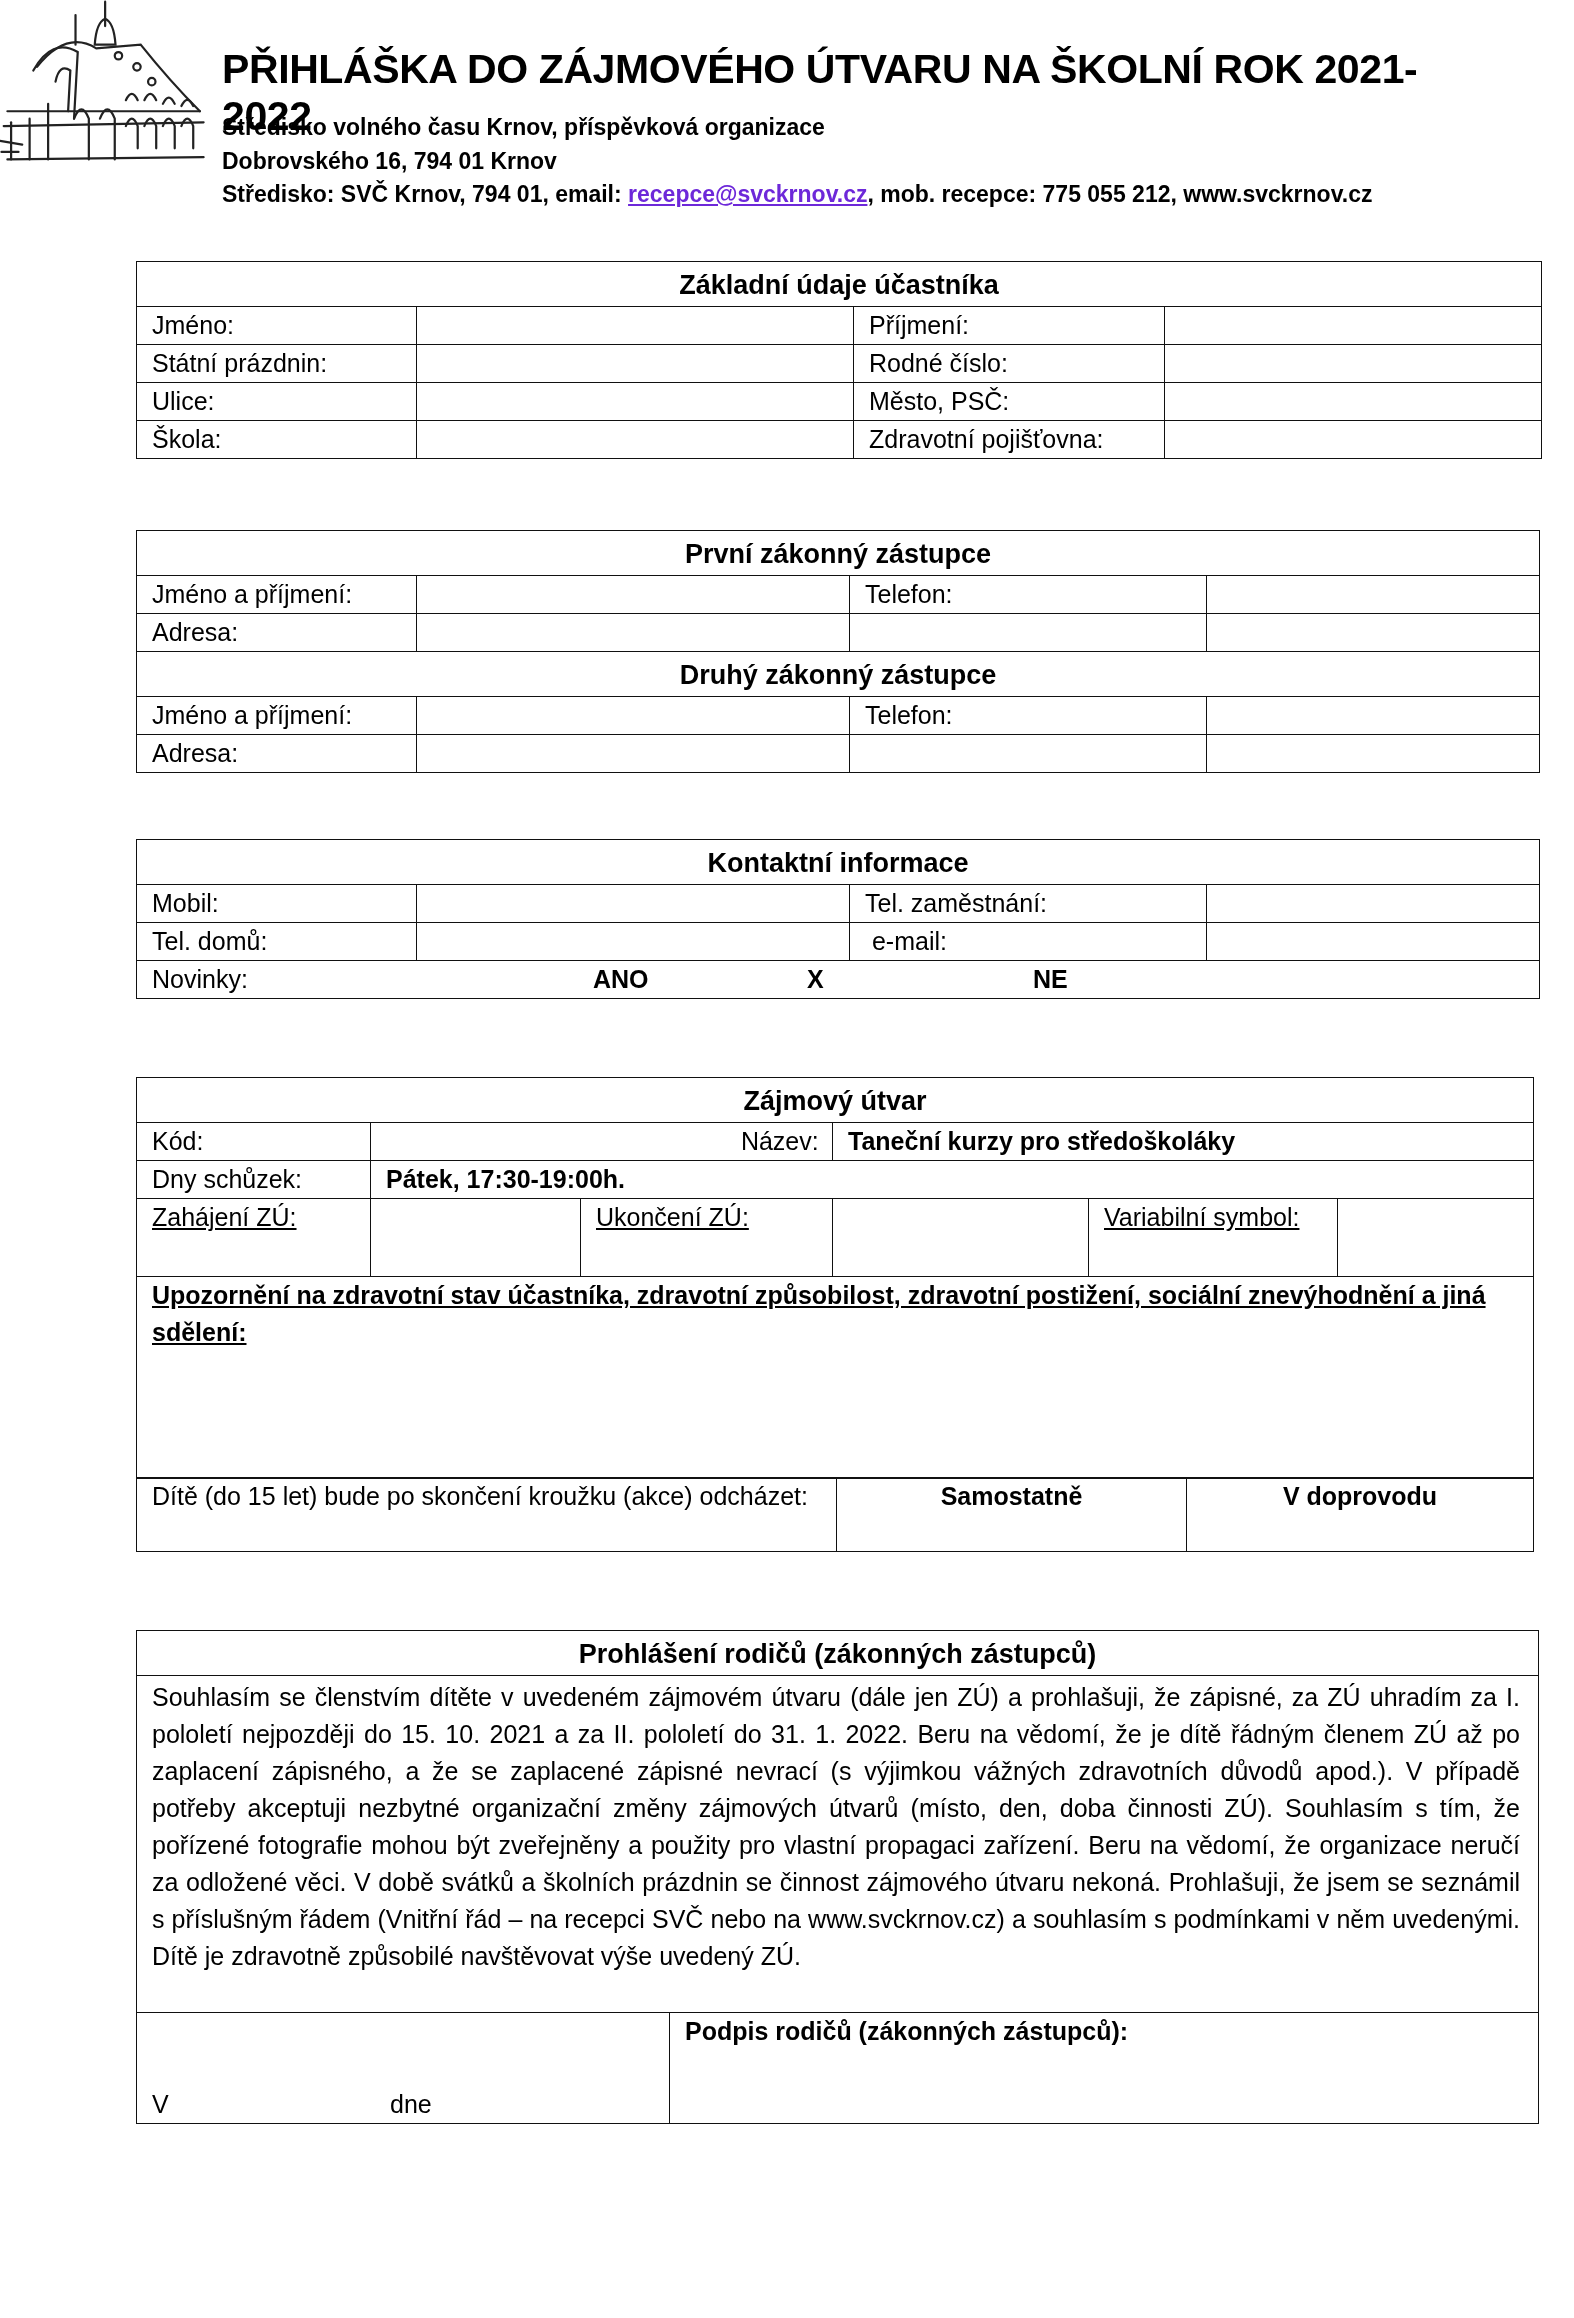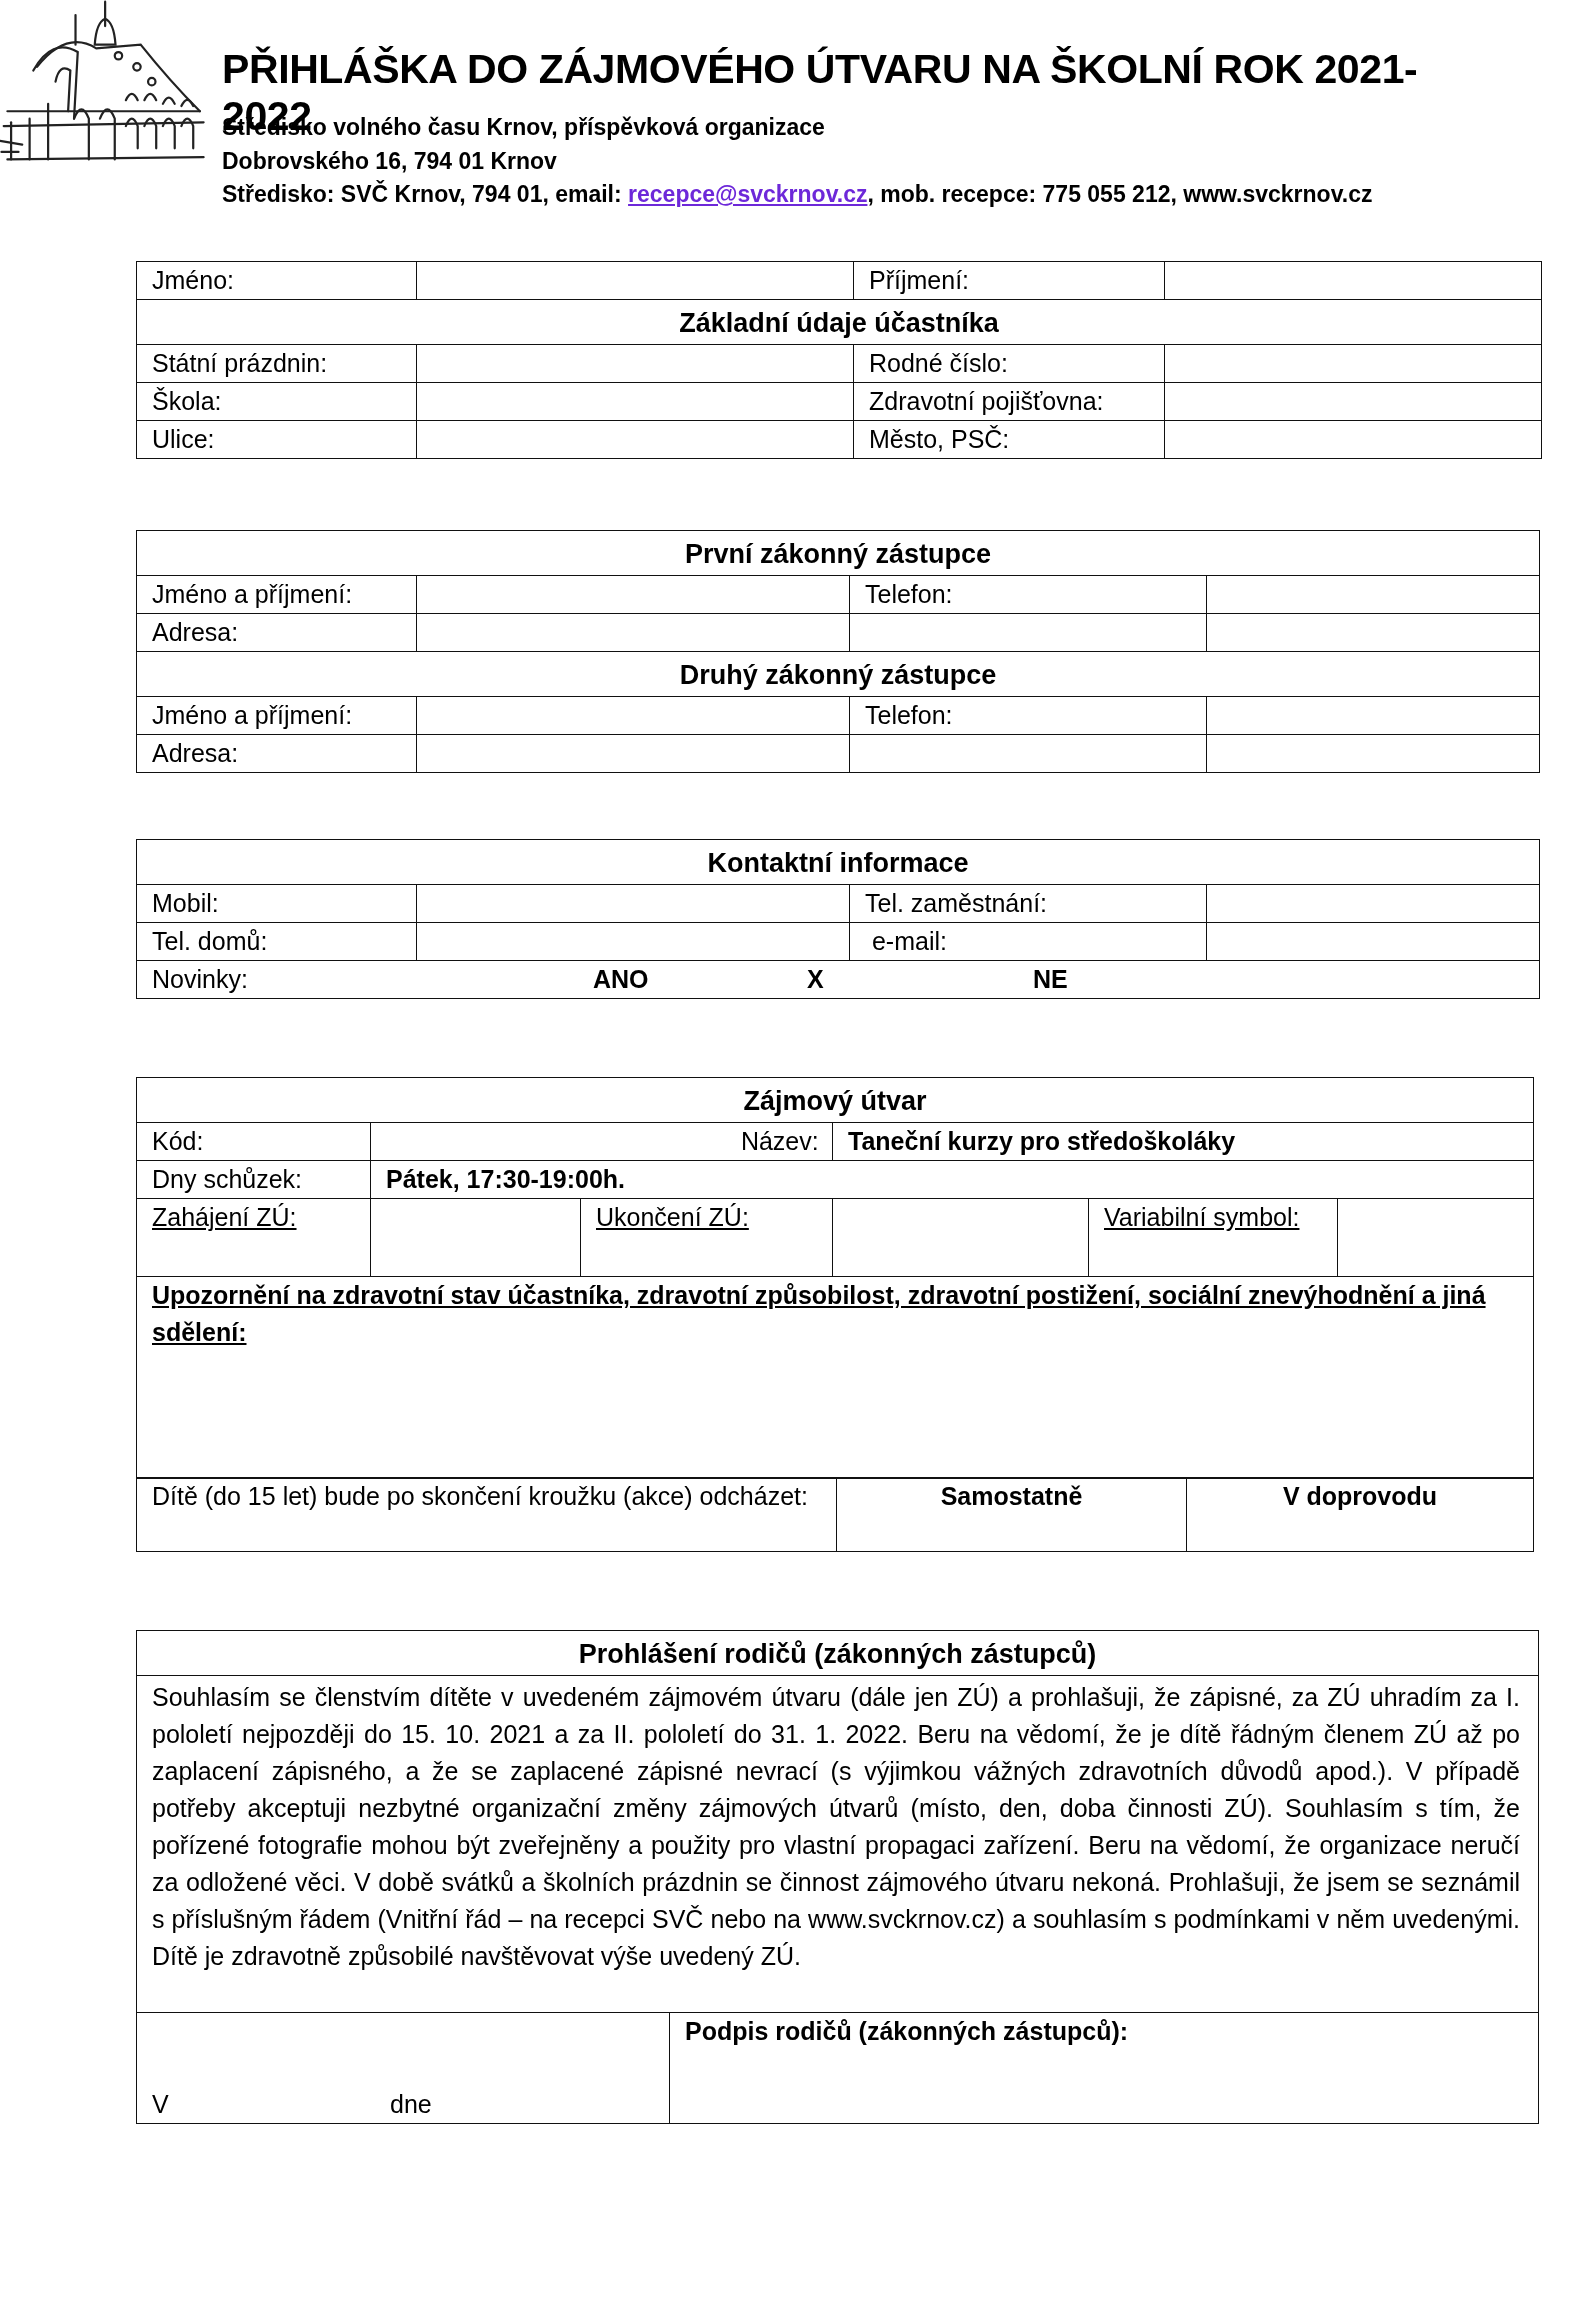--- a/index.html
+++ b/index.html
@@ -64,44 +64,44 @@
 
 <table class="form" style="top:261px; width:1405px;">
   <colgroup>
       <col style="width:280px">
       <col style="width:437px">
       <col style="width:311px">
       <col style="width:377px">
     </colgroup>
   <tbody>
       <tr>
+        <td colspan="4" class="sec">Základní údaje účastníka</td>
+      </tr>
+  <tr>
     <td>Jméno:</td>
     <td></td>
     <td>Příjmení:</td>
     <td></td>
   </tr>
   <tr>
-        <td colspan="4" class="sec">Základní údaje účastníka</td>
-      </tr>
-  <tr>
     <td>Státní prázdnin:</td>
     <td></td>
     <td>Rodné číslo:</td>
     <td></td>
   </tr>
   <tr>
+    <td>Ulice:</td>
+    <td></td>
+    <td>Město, PSČ:</td>
+    <td></td>
+  </tr>
+  <tr>
     <td>Škola:</td>
     <td></td>
     <td>Zdravotní pojišťovna:</td>
-    <td></td>
-  </tr>
-  <tr>
-    <td>Ulice:</td>
-    <td></td>
-    <td>Město, PSČ:</td>
     <td></td>
   </tr>
 </tbody>
   </table>
 
 <table class="form" style="top:530px; width:1402px;border-radius:17px;">
   <colgroup>
       <col style="width:280px">
       <col style="width:433px">
       <col style="width:357px">

